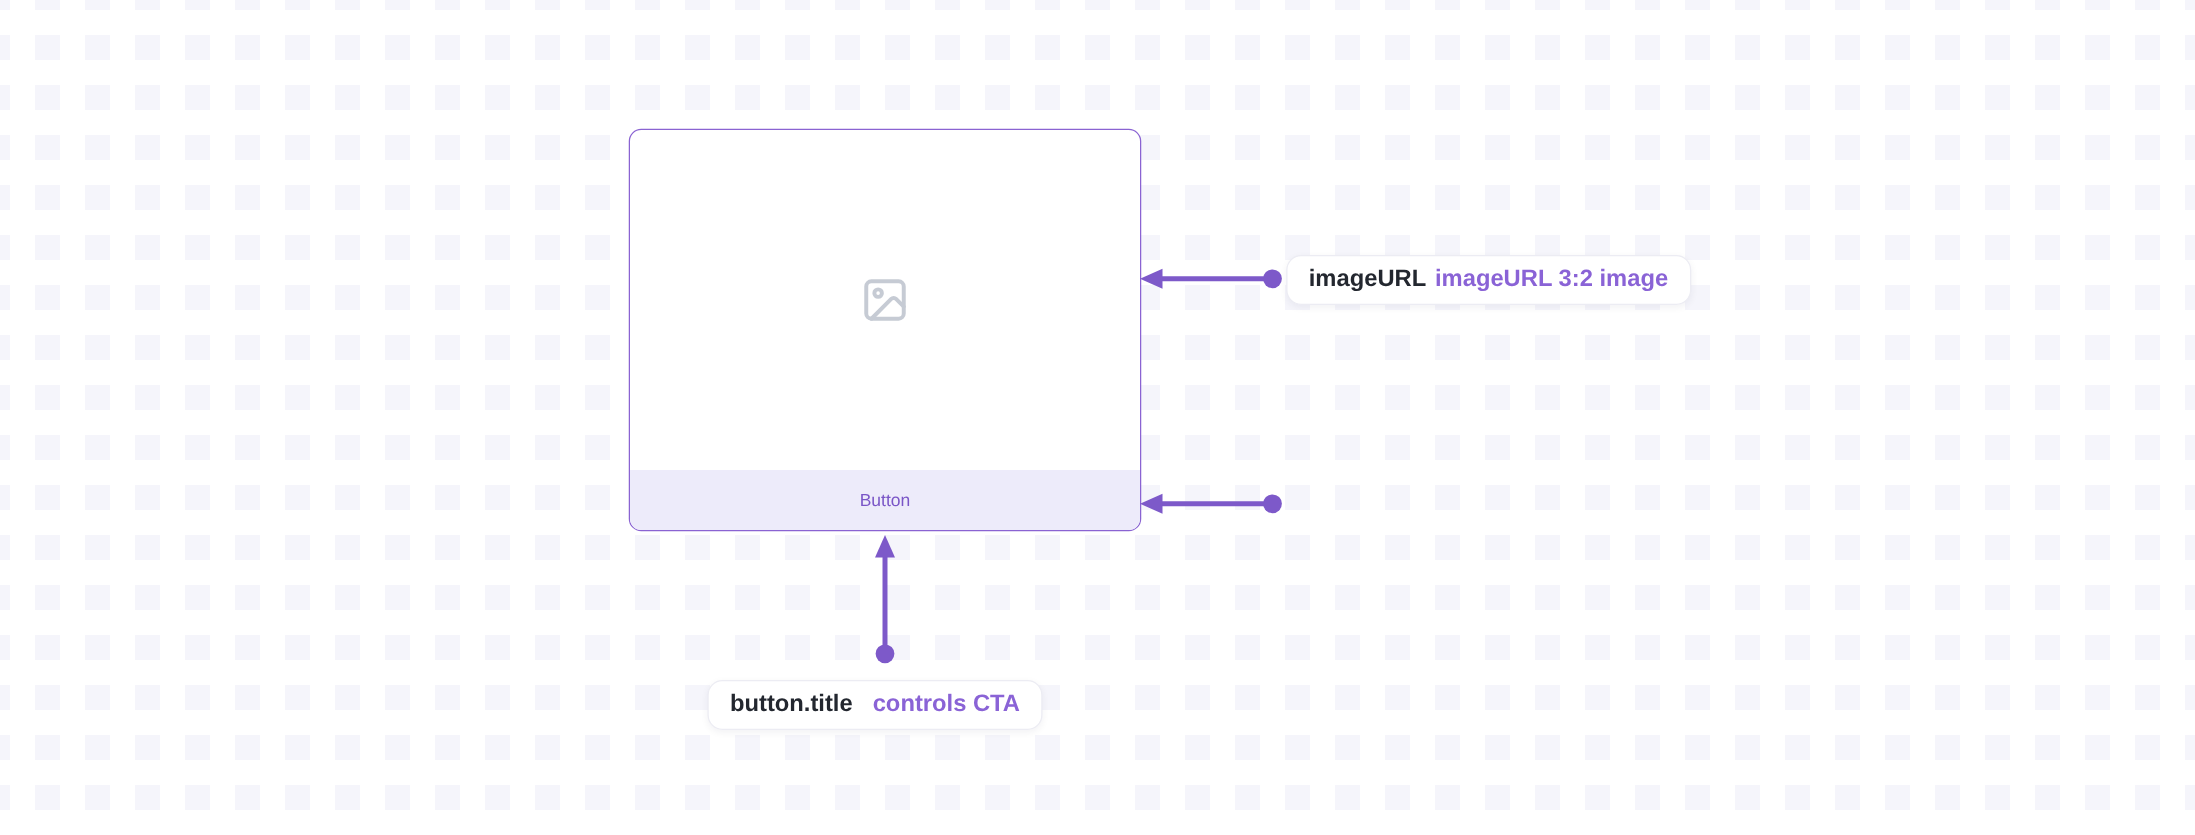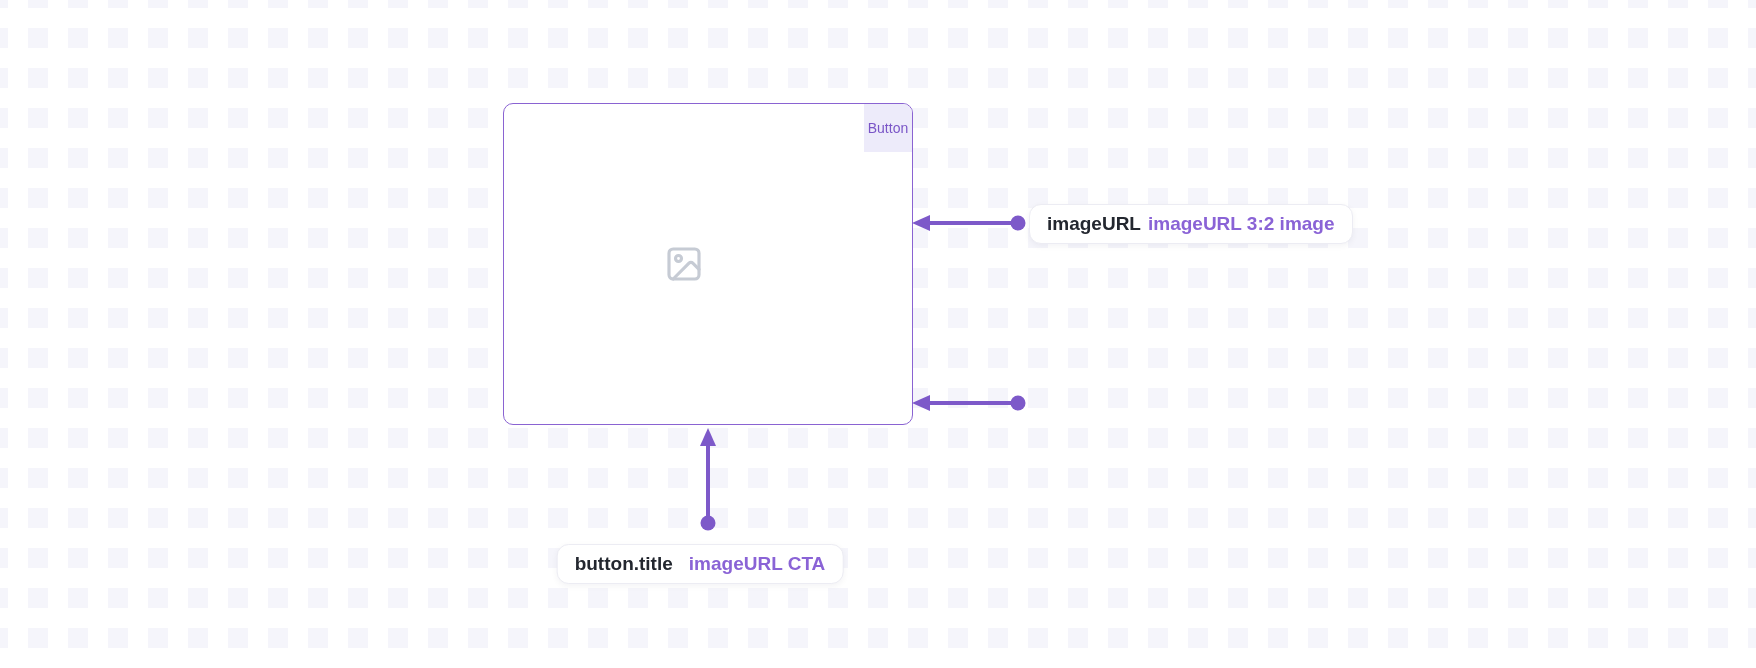--- a/index.html
+++ b/index.html
@@ -23,20 +23,21 @@
   .card {
     position: absolute;
     left: 503px; top: 103px;
     width: 410px; height: 322px;
     background: #ffffff;
     border: 1px solid #8a63d2;
     border-radius: 10px;
     box-sizing: border-box;
     overflow: hidden;
     display: flex;
+    flex-direction: column;
   }
   .card-image-area {
     flex: 1 1 auto;
     display: flex;
     align-items: center;
     justify-content: center;
   }
   .card-button {
     flex: 0 0 48px;
     height: 48px;
@@ -109,16 +110,16 @@
   </svg>
 
   <div class="pill v-center" style="left:1029px; top:224px;">
     <span>imageURL</span>
     <span class="purple">imageURL 3:2 image</span>
   </div>
 
 
   <div class="pill c-center" style="left:700px; top:564px;gap:16px;">
     <span>button.title</span>
-    <span class="purple">imageURL CTA</span>
+    <span class="purple">controls CTA</span>
   </div>
 
 </div>
 
 </body></html>

